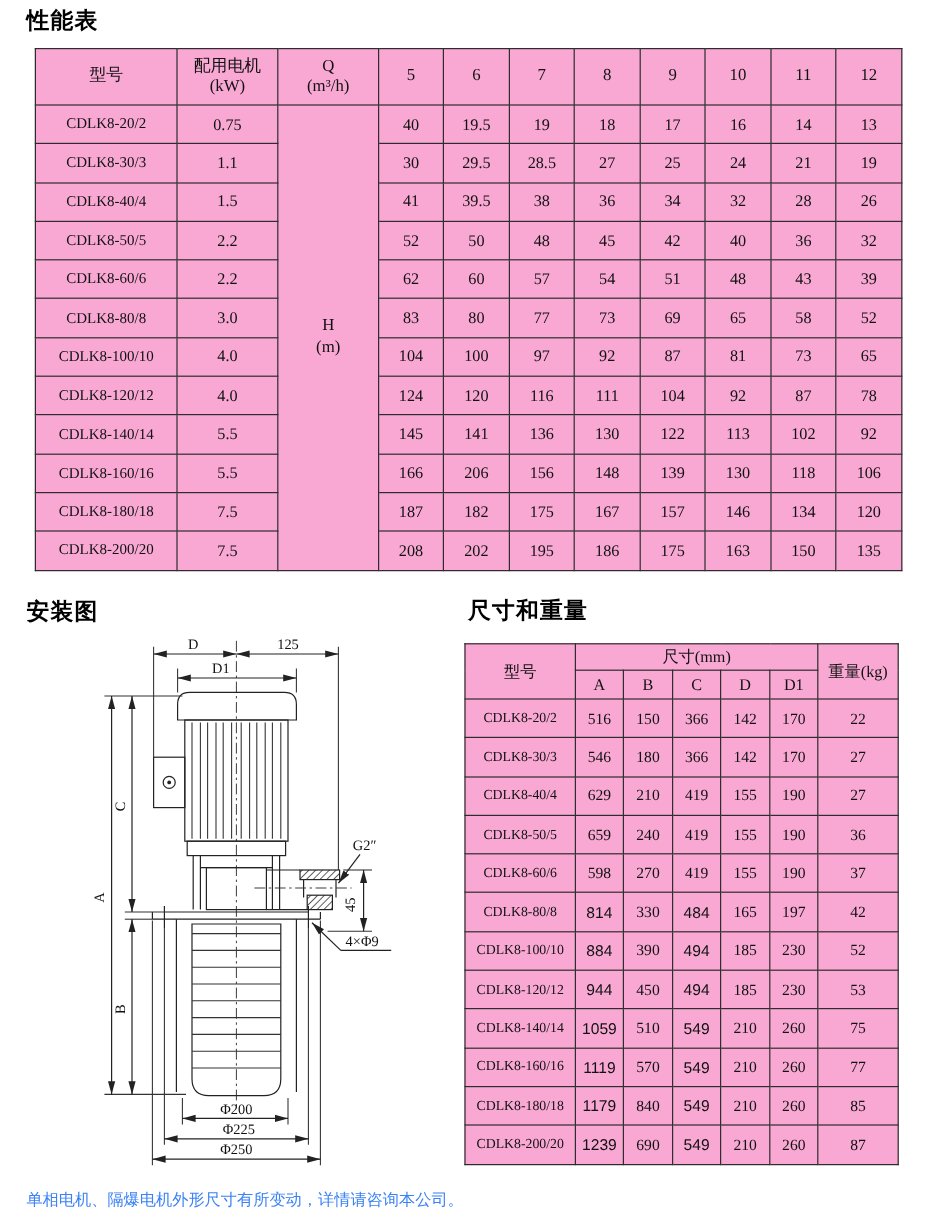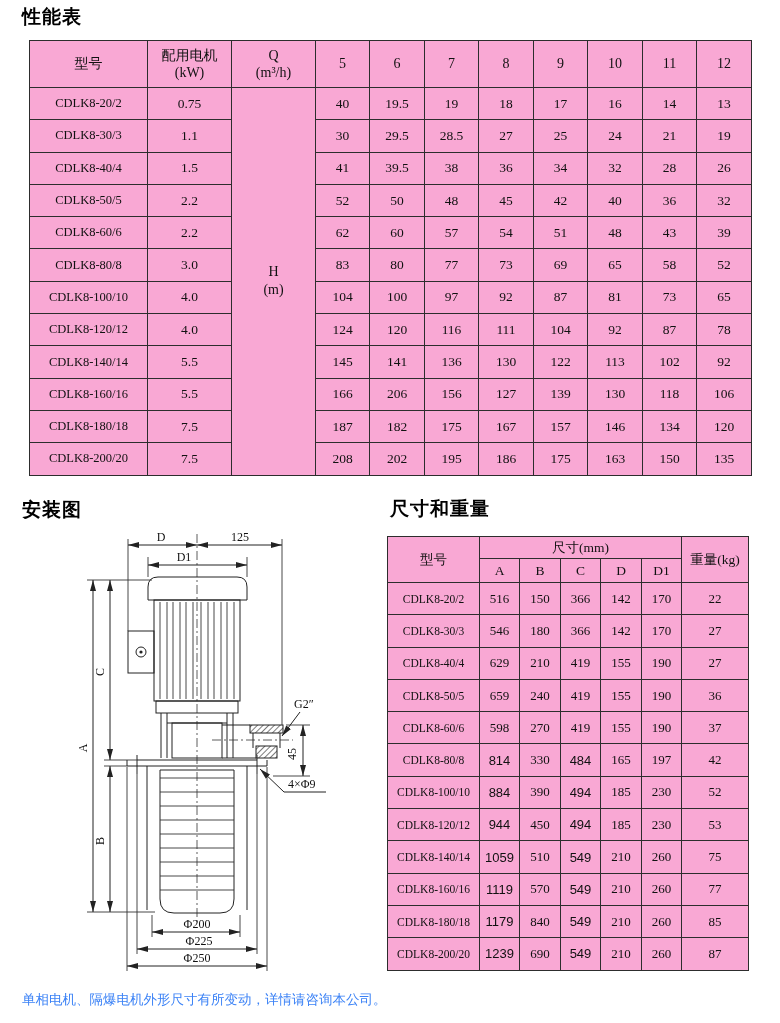--- a/index.html
+++ b/index.html
@@ -207,21 +207,21 @@
         <td>113</td>
         <td>102</td>
         <td>92</td>
       </tr>
       <tr>
         <td class="model-cell">CDLK8-160/16</td>
         <td>5.5</td>
         <td>166</td>
         <td>206</td>
         <td>156</td>
-        <td>127</td>
+        <td>148</td>
         <td>139</td>
         <td>130</td>
         <td>118</td>
         <td>106</td>
       </tr>
       <tr>
         <td class="model-cell">CDLK8-180/18</td>
         <td>7.5</td>
         <td>187</td>
         <td>182</td>

